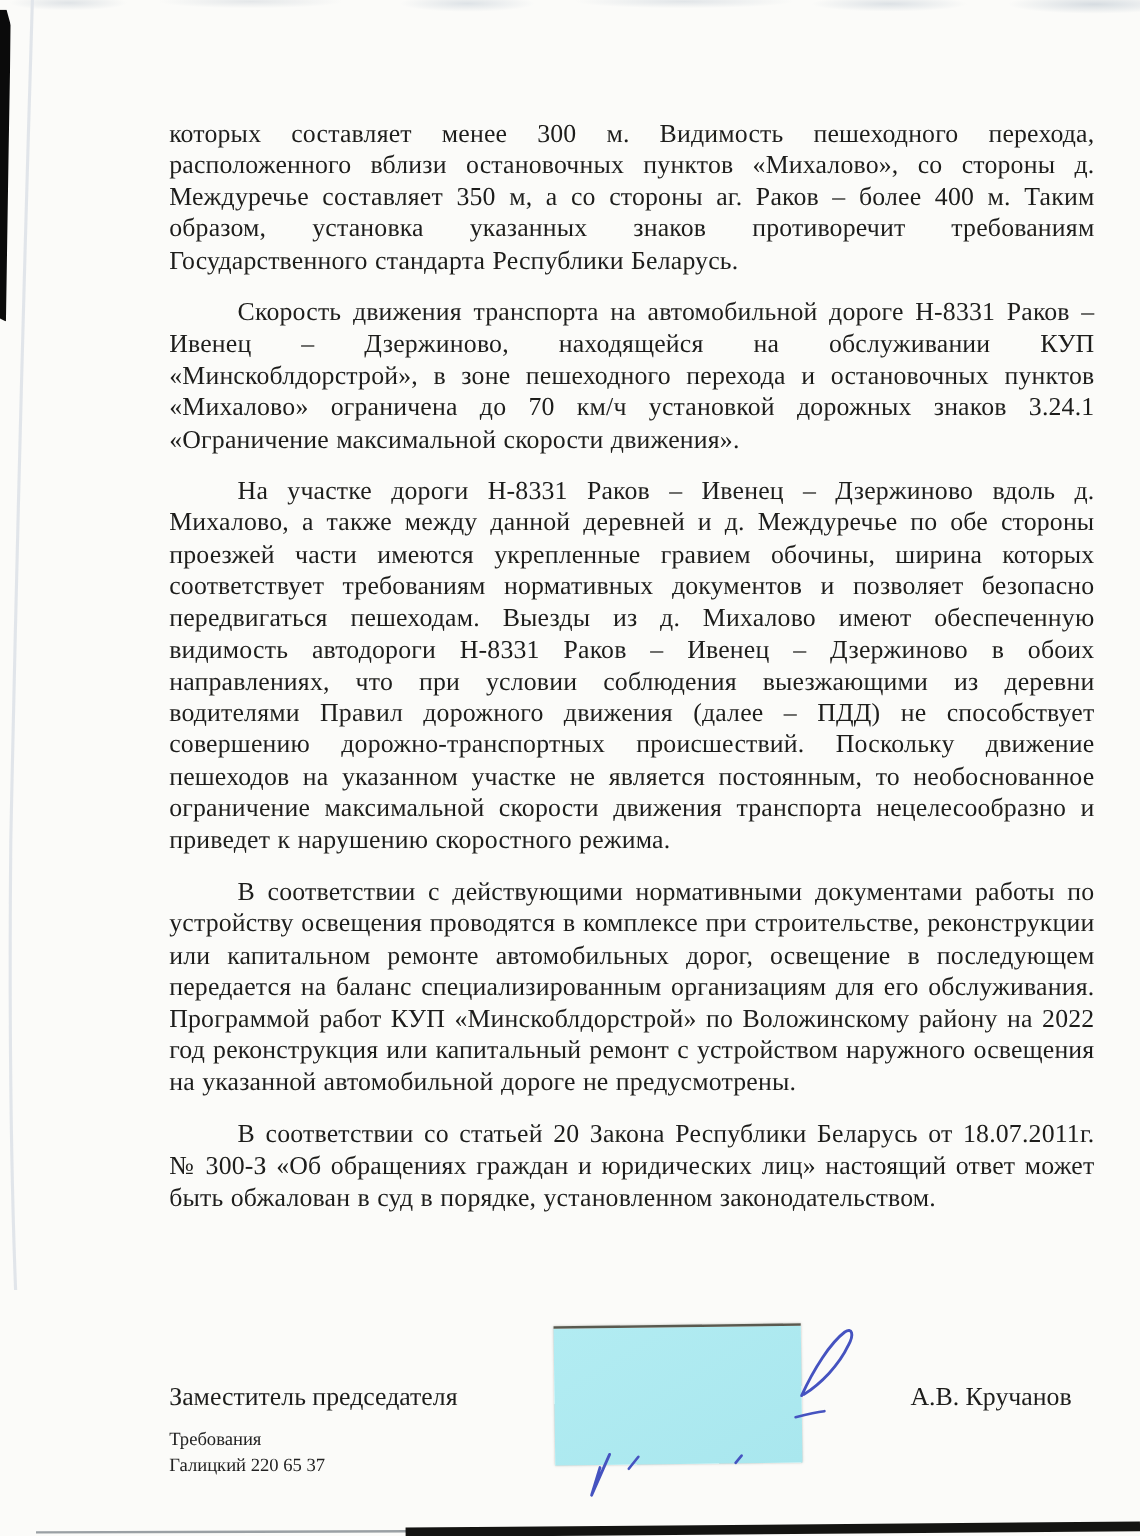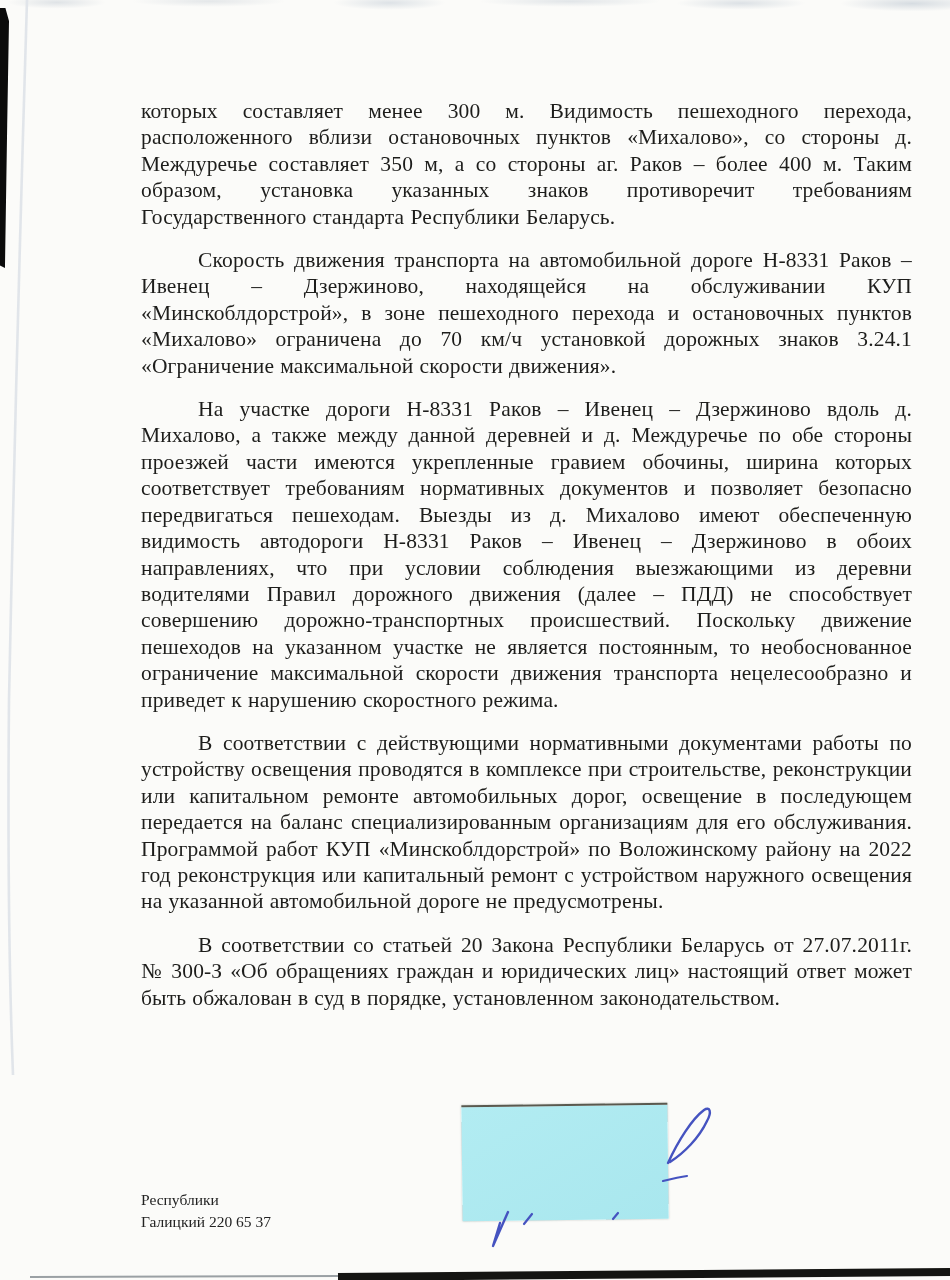--- a/index.html
+++ b/index.html
@@ -62,35 +62,39 @@
     <path d="M 30 1277 L 342 1276" stroke="#9aa0a4" stroke-width="2" fill="none"></path>
     <path d="M 338 1277 L 950 1272" stroke="#141412" stroke-width="8" fill="none"></path>
   </svg>
 
   <div class="text-block">
     <div id="paragraphs">
         <p class="para">которых составляет менее 300 м. Видимость пешеходного перехода, расположенного вблизи остановочных пунктов «Михалово», со стороны д. Междуречье составляет 350 м, а со стороны аг. Раков – более 400 м. Таким образом, установка указанных знаков противоречит требованиям Государственного стандарта Республики Беларусь.</p>
         <p class="para indent">Скорость движения транспорта на автомобильной дороге Н-8331 Раков – Ивенец – Дзержиново, находящейся на обслуживании КУП «Минскоблдорстрой», в зоне пешеходного перехода и остановочных пунктов «Михалово» ограничена до 70 км/ч установкой дорожных знаков 3.24.1 «Ограничение максимальной скорости движения».</p>
         <p class="para indent">На участке дороги Н-8331 Раков – Ивенец – Дзержиново вдоль д. Михалово, а также между данной деревней и д. Междуречье по обе стороны проезжей части имеются укрепленные гравием обочины, ширина которых соответствует требованиям нормативных документов и позволяет безопасно передвигаться пешеходам. Выезды из д. Михалово имеют обеспеченную видимость автодороги Н-8331 Раков – Ивенец – Дзержиново в обоих направлениях, что при условии соблюдения выезжающими из деревни водителями Правил дорожного движения (далее – ПДД) не способствует совершению дорожно-транспортных происшествий. Поскольку движение пешеходов на указанном участке не является постоянным, то необоснованное ограничение максимальной скорости движения транспорта нецелесообразно и приведет к нарушению скоростного режима.</p>
         <p class="para indent">В соответствии с действующими нормативными документами работы по устройству освещения проводятся в комплексе при строительстве, реконструкции или капитальном ремонте автомобильных дорог, освещение в последующем передается на баланс специализированным организациям для его обслуживания. Программой работ КУП «Минскоблдорстрой» по Воложинскому району на 2022 год реконструкция или капитальный ремонт с устройством наружного освещения на указанной автомобильной дороге не предусмотрены.</p>
-        <p class="para indent">В соответствии со статьей 20 Закона Республики Беларусь от 27.07.2011г. № 300-З «Об обращениях граждан и юридических лиц» настоящий ответ может быть обжалован в суд в порядке, установленном законодательством.</p>
+        <p class="para indent">В соответствии со статьей 20 Закона Республики Беларусь от 18.07.2011г. № 300-З «Об обращениях граждан и юридических лиц» настоящий ответ может быть обжалован в суд в порядке, установленном законодательством.</p>
       </div>
   </div>
 
+  <div class="sig-row">
+    <span>Заместитель председателя</span>
+    <span>А.В. Кручанов</span>
+  </div>
 
   <div class="sticky" style="background: linear-gradient(150deg, rgb(178, 236, 242), rgb(169, 231, 238));"></div>
 
   <svg class="ink" width="950" height="1280" viewBox="0 0 950 1280">
 
     <path d="M 668 1163 C 678 1141 692 1119 704 1110 C 710 1106 712 1112 707 1121 C 699 1138 684 1153 670 1162" fill="none" stroke-width="2.4" stroke-linecap="round" stroke="#4553c0"></path>
     <path d="M 663 1181 C 671 1179 679 1177 687 1176" fill="none" stroke-width="2.2" stroke-linecap="round" stroke="#4553c0"></path>
 
     <path d="M 508 1212 L 493 1246 L 500 1223" fill="none" stroke-width="2.4" stroke-linecap="round" stroke-linejoin="round" stroke="#4553c0"></path>
     <path d="M 524 1224 L 532 1214" fill="none" stroke-width="2.2" stroke-linecap="round" stroke="#4553c0"></path>
     <path d="M 613 1219 L 618 1213" fill="none" stroke-width="2.2" stroke-linecap="round" stroke="#4553c0"></path>
   </svg>
 
   <div class="footer">
-    <div>Республики</div>
+    <div>Требования</div>
     <div>Галицкий 220 65 37</div>
   </div>
 
 </div>
 
 </body></html>

